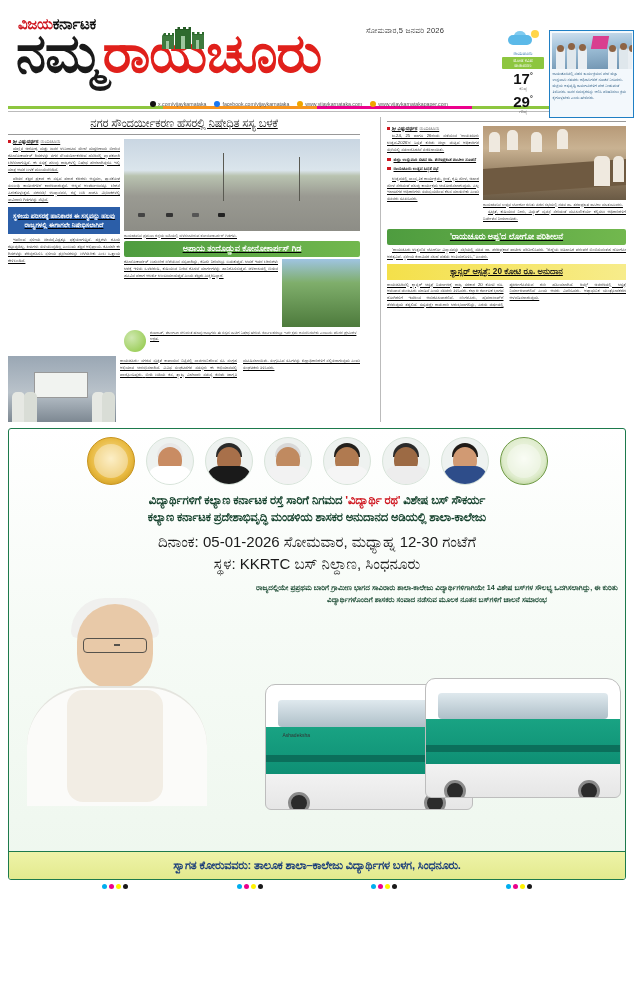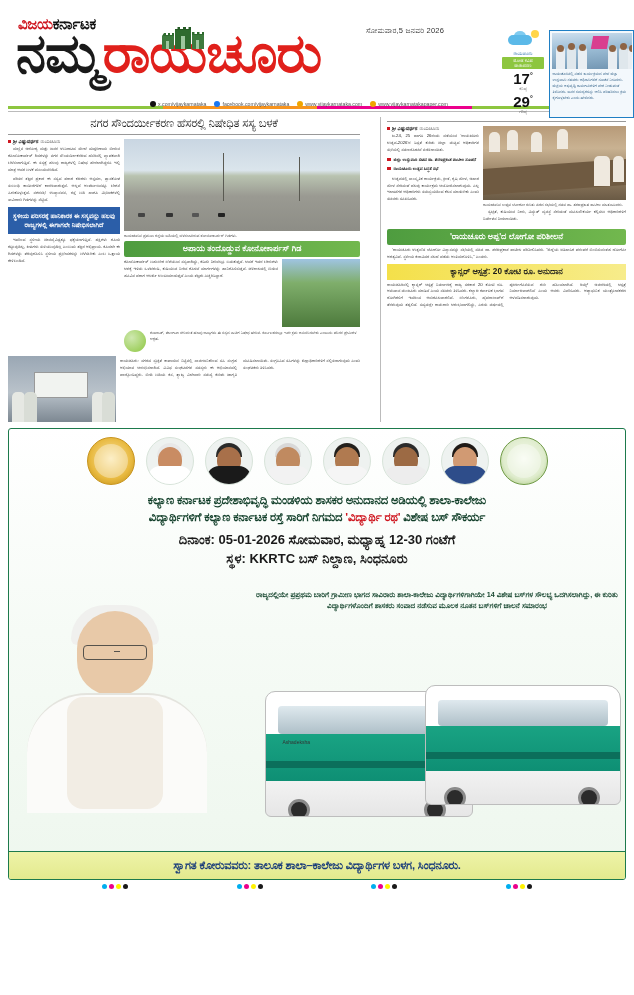--- a/index.html
+++ b/index.html
@@ -66,21 +66,21 @@
   .topbox-img .h { position:absolute; width:7px; height:7px; background:#8d6445; border-radius:50%; }
   .topbox-img .flag { position:absolute; left:40px; top:3px; width:16px; height:13px; background:#d93f8f; transform:skewX(-10deg); }
   .topbox-cap { font-size:4.1px; line-height:1.5; color:#1a4f7a; padding:2px 1px; }
 
   
   .rule-multi { display:flex; height:3px; margin-top:6px; }
   .rule-multi i { flex:1; display:block; }
   .hr-thin { border-top:1px solid #bbb; margin-top:2px; }
 
   
-  .news { display:flex; gap:20px; margin-top:5px; }
+  .news { display:flex; gap:20px; margin-top:5px;text-decoration:underline; }
   .col-left { width: 358px; }
   .col-right { width: 258px; border-left:1px solid #bbb; padding-left:6px; }
 
   .kicker { text-align:center; font-size:11.5px; color:#1a1a1a; letter-spacing:-0.2px; }
   .headline-main {
     text-align:center; font-size:25px; font-weight:bold; color:#111;
     line-height:1.1; letter-spacing:-0.5px; margin-top:1px;
   }
   .headline-right {
     text-align:center; font-size:17.5px; font-weight:bold; color:#111;
@@ -178,23 +178,23 @@
   .ad-lines { text-align:center; margin-top:7px; padding:0 28px; }
   .ad-line { font-size:11.6px; font-weight:bold; color:#123f2a; line-height:1.45; letter-spacing:-0.2px; }
   .ad-hl { color:#cf1720; }
 
   .ad-greenbar {
     margin:7px 16px 0; background:#1d7a4c; color:#fff; border-radius:16px;
     text-align:center; font-size:12.4px; font-weight:bold; padding:5px 8px;
     letter-spacing:-0.2px;
   }
   .ad-when { text-align:center; margin-top:5px; }
-  .ad-when div { font-size:13px; font-weight:bold; color:#1a1a1a; line-height:1.45; }
-
-  .ad-mid { position:relative; height:250px; margin-top:14px; }
+  .ad-when div { font-size:15px; font-weight:normal; color:#1a1a1a; line-height:1.45; }
+
+  .ad-mid { position:relative; height:250px; margin-top:2px; }
   .ad-para {
     position:absolute; left:232px; top:6px; width:392px; text-align:center;
     font-size:7.2px; font-weight:bold; color:#1b4a33; line-height:1.65;
   }
   .ad-leader {
     position:absolute; left:6px; top:22px; width:205px; height:206px;
   }
   .lead-head { position:absolute; left:62px; top:6px; width:76px; height:84px; background:#e8c9a8; border-radius:38px 38px 34px 34px; }
   .lead-hair { position:absolute; left:56px; top:0px; width:88px; height:40px; background:#f0f0ee; border-radius:44px 44px 8px 8px; }
   .lead-glass { position:absolute; left:68px; top:40px; width:64px; height:15px; border:1.5px solid #55524c; border-radius:4px; }
@@ -482,22 +482,22 @@
           <i class="head" style="background:#d19a73"></i>
           <i class="body" style="background:#2e4d8a"></i>
       </div>
 
       <div class="ad-seal kk">
           <i class="inner"></i>
         </div>
     </div>
 
     <div class="ad-lines">
+      <div class="ad-line"><span>ವಿದ್ಯಾರ್ಥಿಗಳಿಗೆ ಕಲ್ಯಾಣ ಕರ್ನಾಟಕ ರಸ್ತೆ ಸಾರಿಗೆ ನಿಗಮದ </span><span class="ad-hl">'ವಿದ್ಯಾರ್ಥಿ ರಥ'</span><span> ವಿಶೇಷ ಬಸ್ ಸೌಕರ್ಯ</span></div>
       <div class="ad-line">ಕಲ್ಯಾಣ ಕರ್ನಾಟಕ ಪ್ರದೇಶಾಭಿವೃದ್ಧಿ ಮಂಡಳಿಯ ಶಾಸಕರ ಅನುದಾನದ ಅಡಿಯಲ್ಲಿ ಶಾಲಾ-ಕಾಲೇಜು</div>
-      <div class="ad-line"><span>ವಿದ್ಯಾರ್ಥಿಗಳಿಗೆ ಕಲ್ಯಾಣ ಕರ್ನಾಟಕ ರಸ್ತೆ ಸಾರಿಗೆ ನಿಗಮದ </span><span class="ad-hl">'ವಿದ್ಯಾರ್ಥಿ ರಥ'</span><span> ವಿಶೇಷ ಬಸ್ ಸೌಕರ್ಯ</span></div>
     </div>
 
 
     <div class="ad-when">
       <div>ದಿನಾಂಕ: 05-01-2026 ಸೋಮವಾರ, ಮಧ್ಯಾಹ್ನ 12-30 ಗಂಟೆಗೆ</div>
       <div>ಸ್ಥಳ: KKRTC ಬಸ್ ನಿಲ್ದಾಣ, ಸಿಂಧನೂರು</div>
     </div>
 
     <div class="ad-mid">
       <div class="ad-para">ರಾಜ್ಯದಲ್ಲಿಯೇ ಪ್ರಪ್ರಥಮ ಬಾರಿಗೆ ಗ್ರಾಮೀಣ ಭಾಗದ ಸಾವಿರಾರು ಶಾಲಾ-ಕಾಲೇಜು ವಿದ್ಯಾರ್ಥಿಗಳಿಗಾಗಿಯೇ 14 ವಿಶೇಷ ಬಸ್‌ಗಳ ಸೌಲಭ್ಯ ಒದಗಿಸಲಾಗಿದ್ದು, ಈ ಕುರಿತು ವಿದ್ಯಾರ್ಥಿಗಳೊಂದಿಗೆ ಶಾಸಕರು ಸಂವಾದ ನಡೆಸುವ ಮೂಲಕ ನೂತನ ಬಸ್‌ಗಳಿಗೆ ಚಾಲನೆ ಸಮಾರಂಭ</div>

